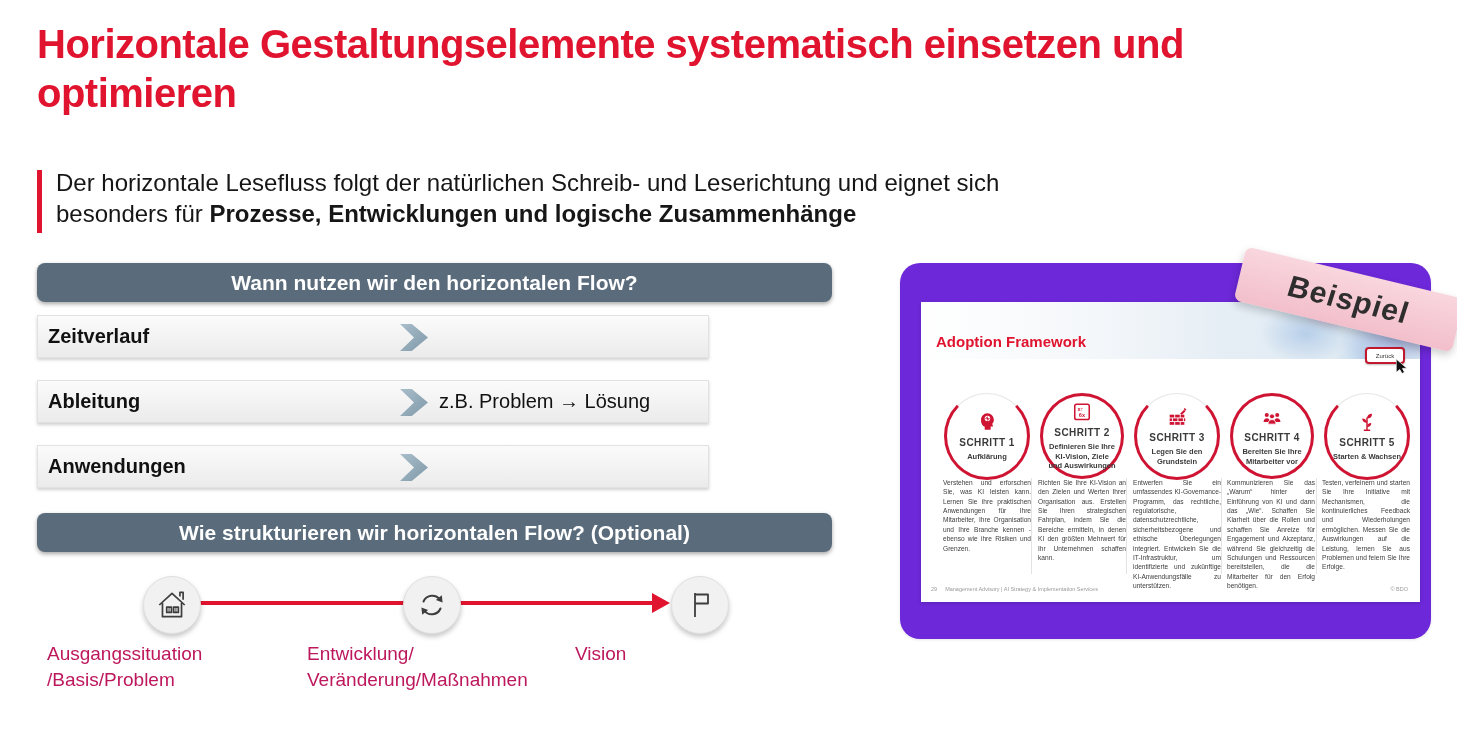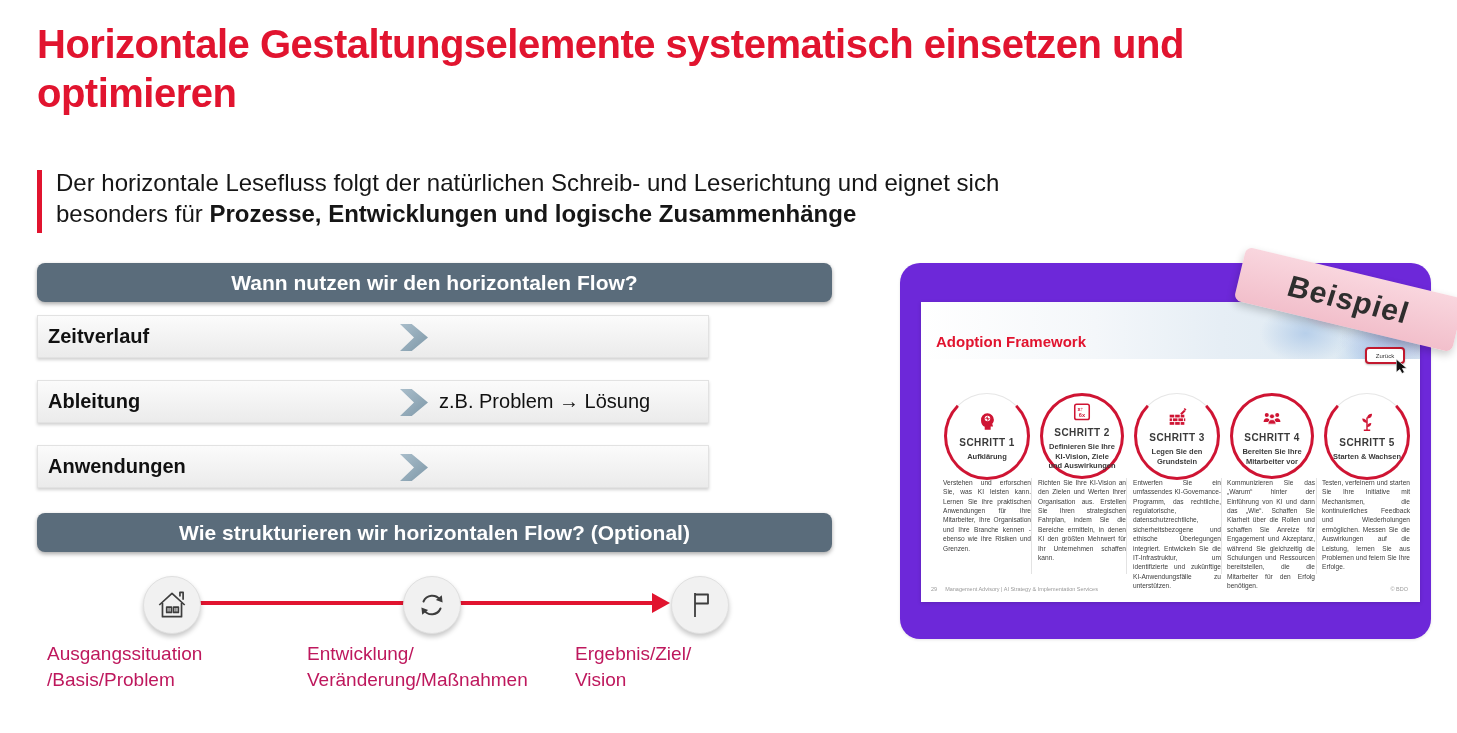--- a/index.html
+++ b/index.html
@@ -159,21 +159,20 @@
 
   <div class="flow-label fl-1">
     <div>Ausgangssituation</div>
     <div>/Basis/Problem</div>
   </div>
   <div class="flow-label fl-2">
     <div>Entwicklung/</div>
     <div>Veränderung/Maßnahmen</div>
   </div>
   <div class="flow-label fl-3">
-    <div>Ergebnis/Ziel/</div>
     <div>Vision</div>
   </div>
 
   <div class="example-card">
     <div class="thumb-slide">
       <div class="thumb-band"></div>
       <div class="thumb-band-art"></div>
       <div class="thumb-title">Adoption Framework</div>
       <div class="back-btn">Zurück</div>
       <svg class="cursor" width="12" height="15" viewBox="0 0 10 13">

